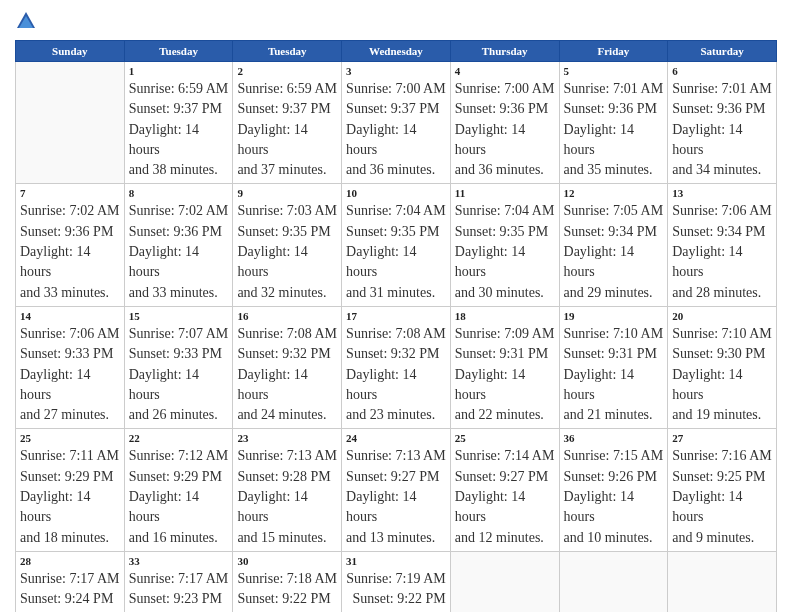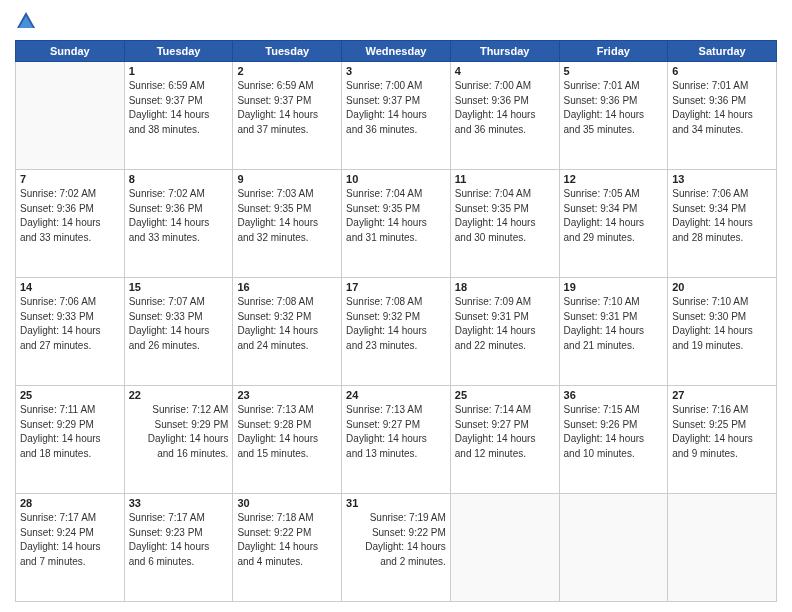--- a/index.html
+++ b/index.html
@@ -9,20 +9,21 @@
       width: 792px;
       height: 612px;
       overflow: hidden;
     }
     .page {
       width: 792px;
       height: 612px;
       padding: 10px 15px;
       display: flex;
       flex-direction: column;
+      font-family: Liberation Serif, serif;
     }
     .header {
       display: flex;
       justify-content: space-between;
       align-items: flex-start;
       margin-bottom: 8px;
     }
     .logo {
       display: flex;
       align-items: center;
@@ -74,21 +75,21 @@
       background: #f9f9f9;
     }
     .day-num {
       font-size: 11px;
       font-weight: bold;
       color: #222;
       display: block;
       margin-bottom: 2px;
     }
     .day-info {
-      font-size: 10px;
+      font-size: 14px;
       line-height: 1.45;
       color: #333;
     }
   </style>
 </head>
 <body>
 
 <div class="page">
   <div class="header">
     <div class="logo">
@@ -270,21 +271,21 @@
         <tr>
           <td>
             <span class="day-num">25</span>
             <div class="day-info" style="white-space: pre-line;">Sunrise: 7:11 AM
 Sunset: 9:29 PM
 Daylight: 14 hours
 and 18 minutes.</div>
           </td>
           <td>
             <span class="day-num">22</span>
-            <div class="day-info" style="white-space: pre-line; text-align: right;">Sunrise: 7:12 AM
+            <div class="day-info" style="white-space: pre-line;">Sunrise: 7:12 AM
 Sunset: 9:29 PM
 Daylight: 14 hours
 and 16 minutes.</div>
           </td>
           <td>
             <span class="day-num">23</span>
             <div class="day-info" style="white-space: pre-line;">Sunrise: 7:13 AM
 Sunset: 9:28 PM
 Daylight: 14 hours
 and 15 minutes.</div>

